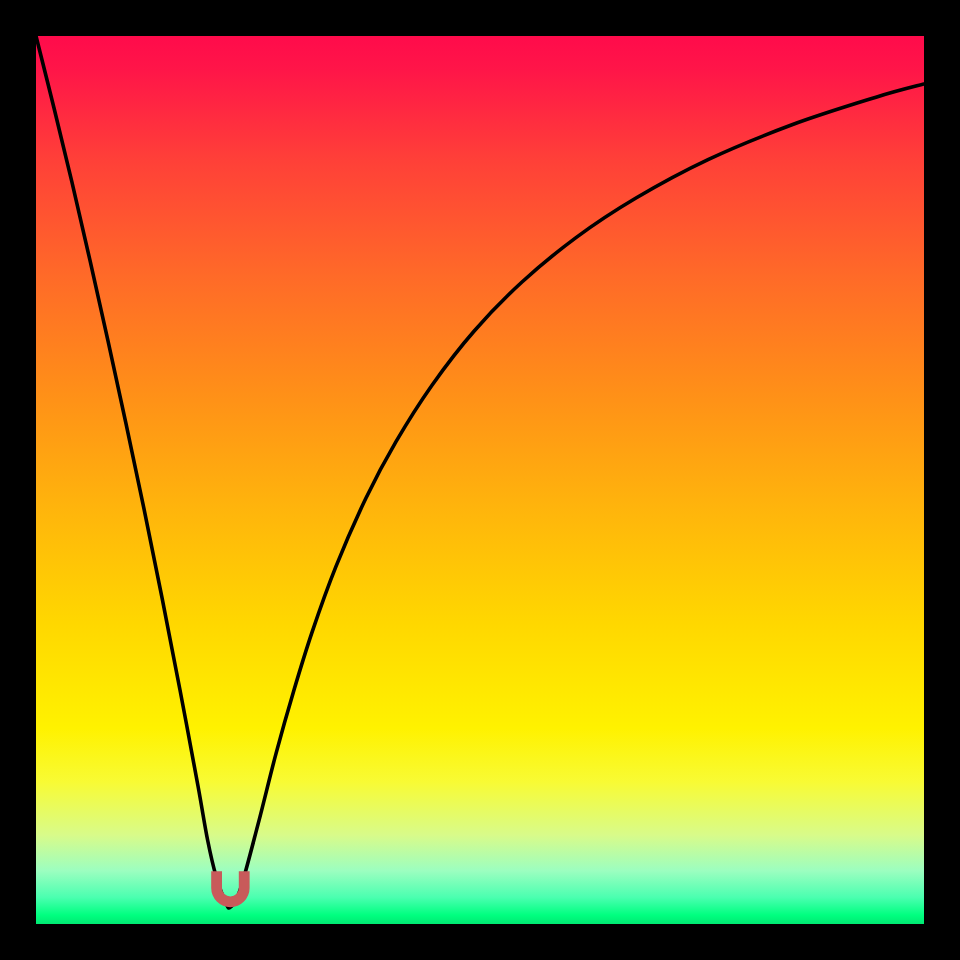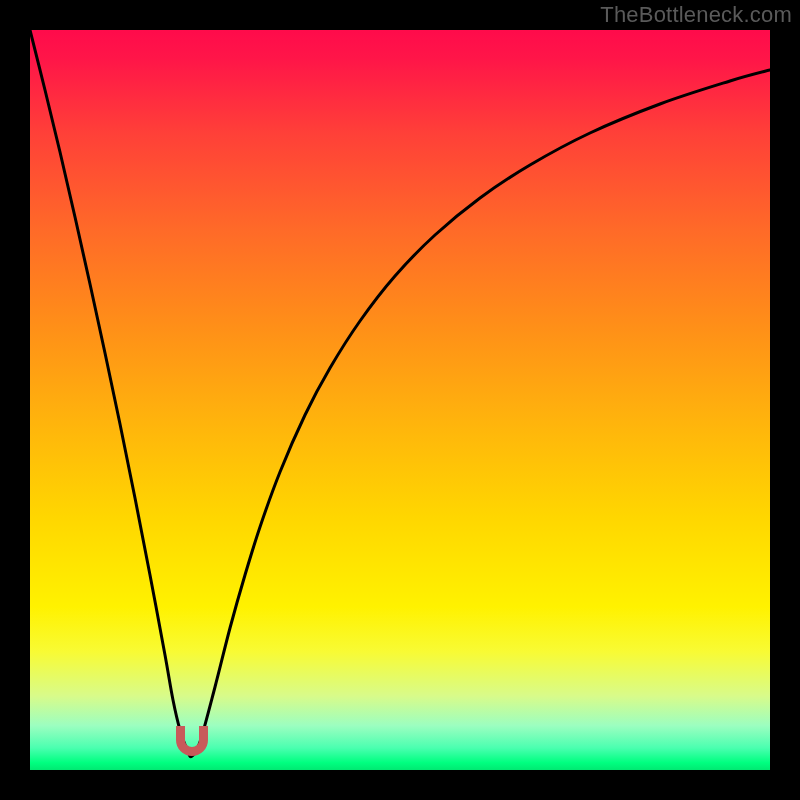--- a/index.html
+++ b/index.html
@@ -78,14 +78,13 @@
 <body>
 
 <div class="frame">
   <div class="plot">
     <div class="gradient"></div>
     <svg class="curve" viewBox="0 0 740 740" preserveAspectRatio="none">
       <path id="curve-path" class="curveline" d="M 0 0 C 2.5 10.0, 10.0 39.7, 15 60 C 20.0 80.3, 25.0 100.8, 30 122 C 35.0 143.2, 40.0 165.0, 45 187 C 50.0 209.0, 55.0 231.3, 60 254 C 65.0 276.7, 70.0 299.7, 75 323 C 80.0 346.3, 85.0 369.8, 90 394 C 95.0 418.2, 100.0 442.8, 105 468 C 110.0 493.2, 115.0 518.8, 120 545 C 125.0 571.2, 131.2 604.2, 135 625 C 138.8 645.8, 140.5 657.5, 143 670 C 145.5 682.5, 147.5 691.3, 150 700 C 152.5 708.7, 156.0 717.7, 158 722 C 160.0 726.3, 160.0 727.7, 162 726 C 164.0 724.3, 166.2 723.5, 170 712 C 173.8 700.5, 180.0 676.0, 185 657 C 190.0 638.0, 195.0 616.7, 200 598 C 205.0 579.3, 210.0 561.8, 215 545 C 220.0 528.2, 224.2 514.2, 230 497 C 235.8 479.8, 242.5 460.7, 250 442 C 257.5 423.3, 266.7 402.3, 275 385 C 283.3 367.7, 290.8 353.7, 300 338 C 309.2 322.3, 319.2 306.3, 330 291 C 340.8 275.7, 352.5 260.3, 365 246 C 377.5 231.7, 390.8 218.0, 405 205 C 419.2 192.0, 434.2 179.7, 450 168 C 465.8 156.3, 481.7 145.8, 500 135 C 518.3 124.2, 538.3 113.2, 560 103 C 581.7 92.8, 606.7 82.7, 630 74 C 653.3 65.3, 681.7 56.7, 700 51 C 718.3 45.3, 733.3 41.8, 740 40"></path>
       <path id="marker-path" class="marker" d="M 146 696 L 146 710 A 16 16 0 0 0 178 710 L 178 696 L 169 696 L 169 710 A 7 7 0 0 1 155 710 L 155 696 Z"></path>
     </svg>
   </div>
-  <div class="watermark">TheBottleneck.com</div>
 </div>
 
 </body></html>

